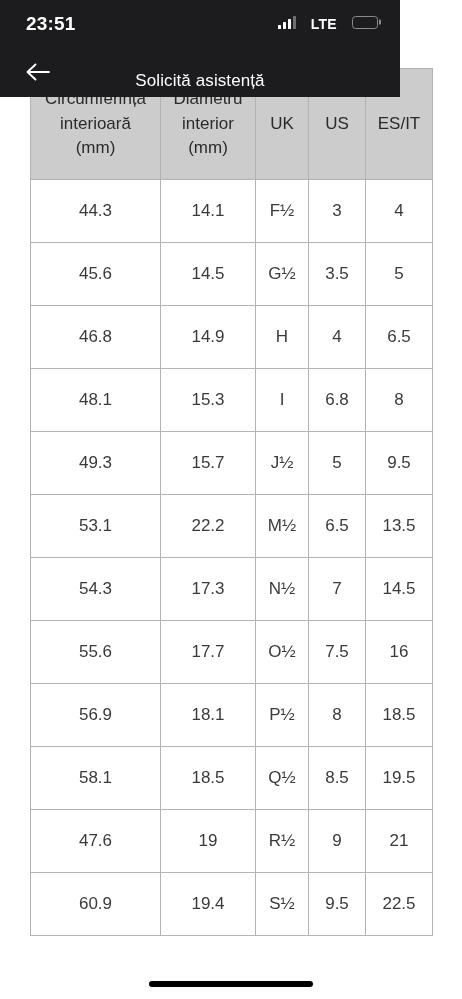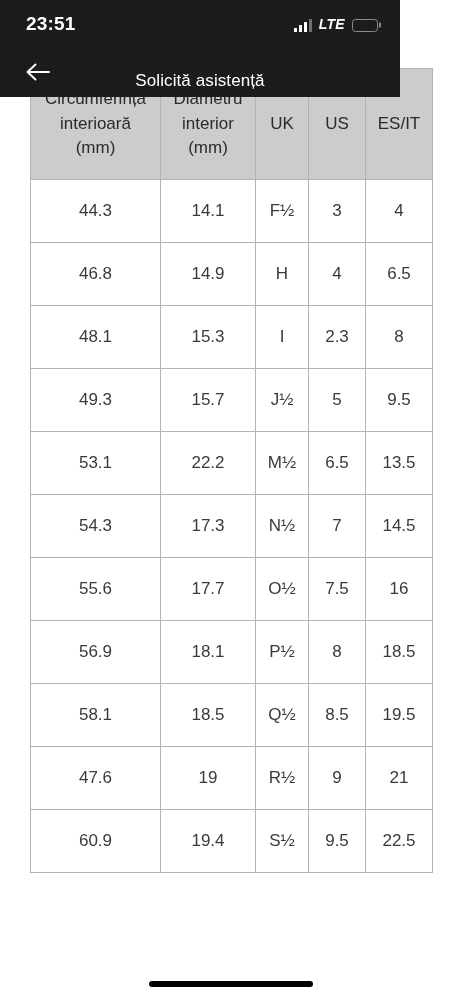--- a/index.html
+++ b/index.html
@@ -37,23 +37,22 @@
 
   .status-time {
     color: #ffffff;
     font-size: 19px;
     font-weight: bold;
     letter-spacing: 0.2px;
   }
 
   .status-right {
     display: flex;
-    align-items: flex-end;
-    gap: 7px;
-    font-style: italic;
+    align-items: flex-start;
+    gap: 15px;
   }
 
   .signal-bars {
     display: flex;
     align-items: flex-end;
     gap: 2px;
     height: 13px;
   }
   .signal-bars i {
     display: block;
@@ -219,31 +218,38 @@
     </thead>
     <tbody id="table-body">
         <tr>
           <td>44.3</td>
           <td>14.1</td>
           <td>F½</td>
           <td>3</td>
           <td>4</td>
         </tr>
         <tr>
+          <td>45.6</td>
+          <td>14.5</td>
+          <td>G½</td>
+          <td>3.5</td>
+          <td>5</td>
+        </tr>
+        <tr>
           <td>46.8</td>
           <td>14.9</td>
           <td>H</td>
           <td>4</td>
           <td>6.5</td>
         </tr>
         <tr>
           <td>48.1</td>
           <td>15.3</td>
           <td>I</td>
-          <td>2.3</td>
+          <td>6.8</td>
           <td>8</td>
         </tr>
         <tr>
           <td>49.3</td>
           <td>15.7</td>
           <td>J½</td>
           <td>5</td>
           <td>9.5</td>
         </tr>
         <tr>

